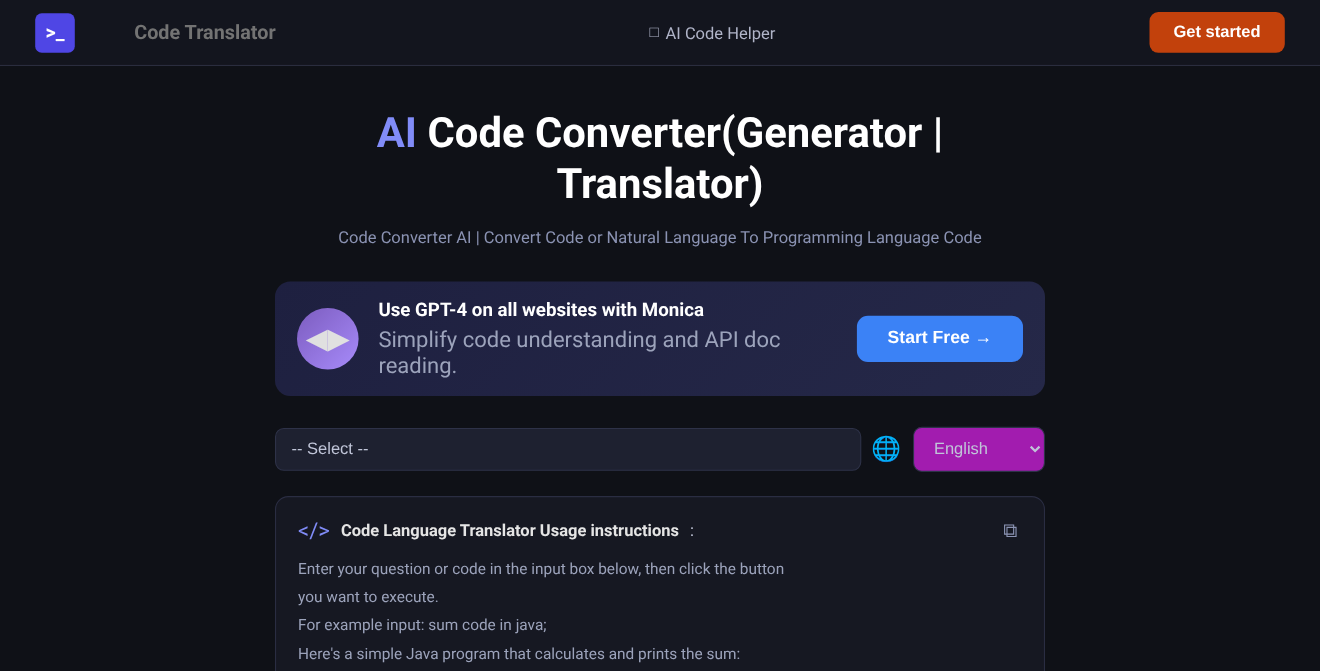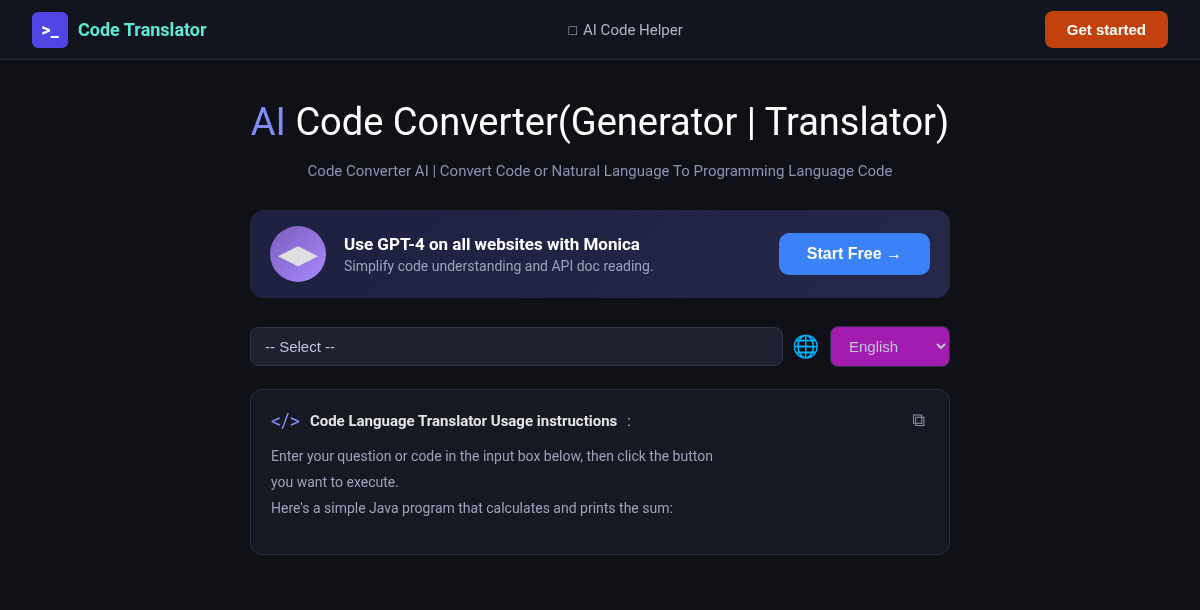--- a/index.html
+++ b/index.html
@@ -34,21 +34,22 @@
       display: flex;
       align-items: center;
       justify-content: center;
       font-size: 18px;
       color: #fff;
       font-weight: bold;
     }
     .logo-text {
       font-size: 18px;
       font-weight: 700;
-      color: #5eead4;
+      color: #737373;
+      margin-left: 44px;
     }
     .navbar-center {
       display: flex;
       align-items: center;
       gap: 6px;
       font-size: 15px;
       color: #b0b4c8;
     }
     .navbar-center .square-icon {
       font-size: 14px;
@@ -69,21 +70,21 @@
     .main {
       max-width: 740px;
       margin: 0 auto;
       padding: 40px 20px 30px;
     }
 
     
     .page-title {
       text-align: center;
       font-size: 38px;
-      font-weight: 400;
+      font-weight: 700;
       color: #ffffff;
       margin-bottom: 14px;
       line-height: 1.2;
     }
     .page-title .ai-label {
       color: #818cf8;
     }
     .page-subtitle {
       text-align: center;
       font-size: 15px;
@@ -116,21 +117,21 @@
     .promo-text {
       flex: 1;
     }
     .promo-text h3 {
       font-size: 17px;
       font-weight: 700;
       color: #ffffff;
       margin-bottom: 4px;
     }
     .promo-text p {
-      font-size: 14px;
+      font-size: 20px;
       color: #9ca3bb;
     }
     .start-free-btn {
       background-color: #3b82f6;
       color: #ffffff;
       border: none;
       border-radius: 10px;
       padding: 12px 28px;
       font-size: 16px;
       font-weight: 600;
@@ -283,18 +284,19 @@
       <div class="instructions-title-row">
         <span class="code-tag-icon">&lt;/&gt;</span>
         <span class="instructions-title">Code Language Translator Usage instructions</span>
         <span class="instructions-colon">:</span>
       </div>
       <button class="copy-icon-btn">⧉</button>
     </div>
     <div class="instructions-text">
       <p>Enter your question or code in the input box below, then click the button</p>
       <p>you want to execute.</p>
+      <p>For example input: sum code in java;</p>
       <p>Here's a simple Java program that calculates and prints the sum:</p>
     </div>
 
   </div>
 
 </div>
 
 </body></html>

